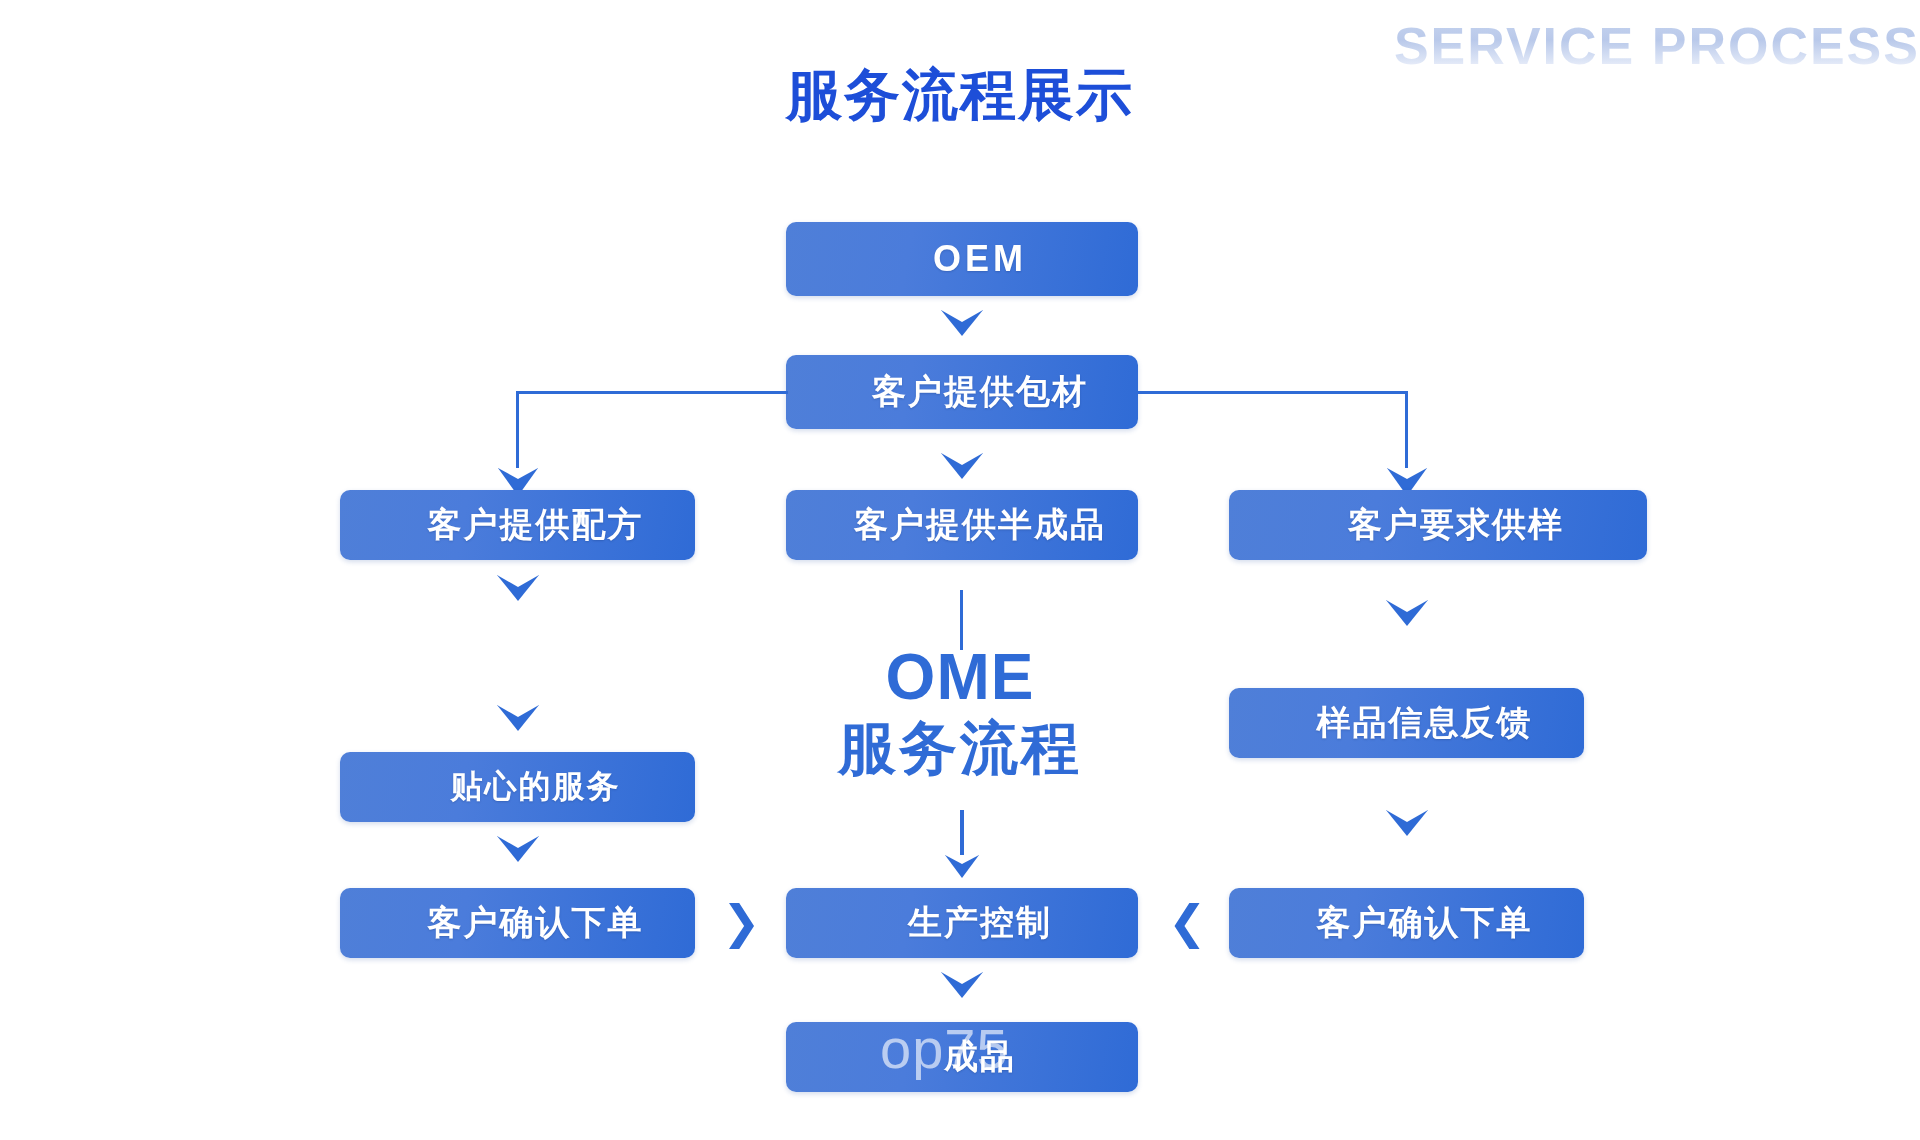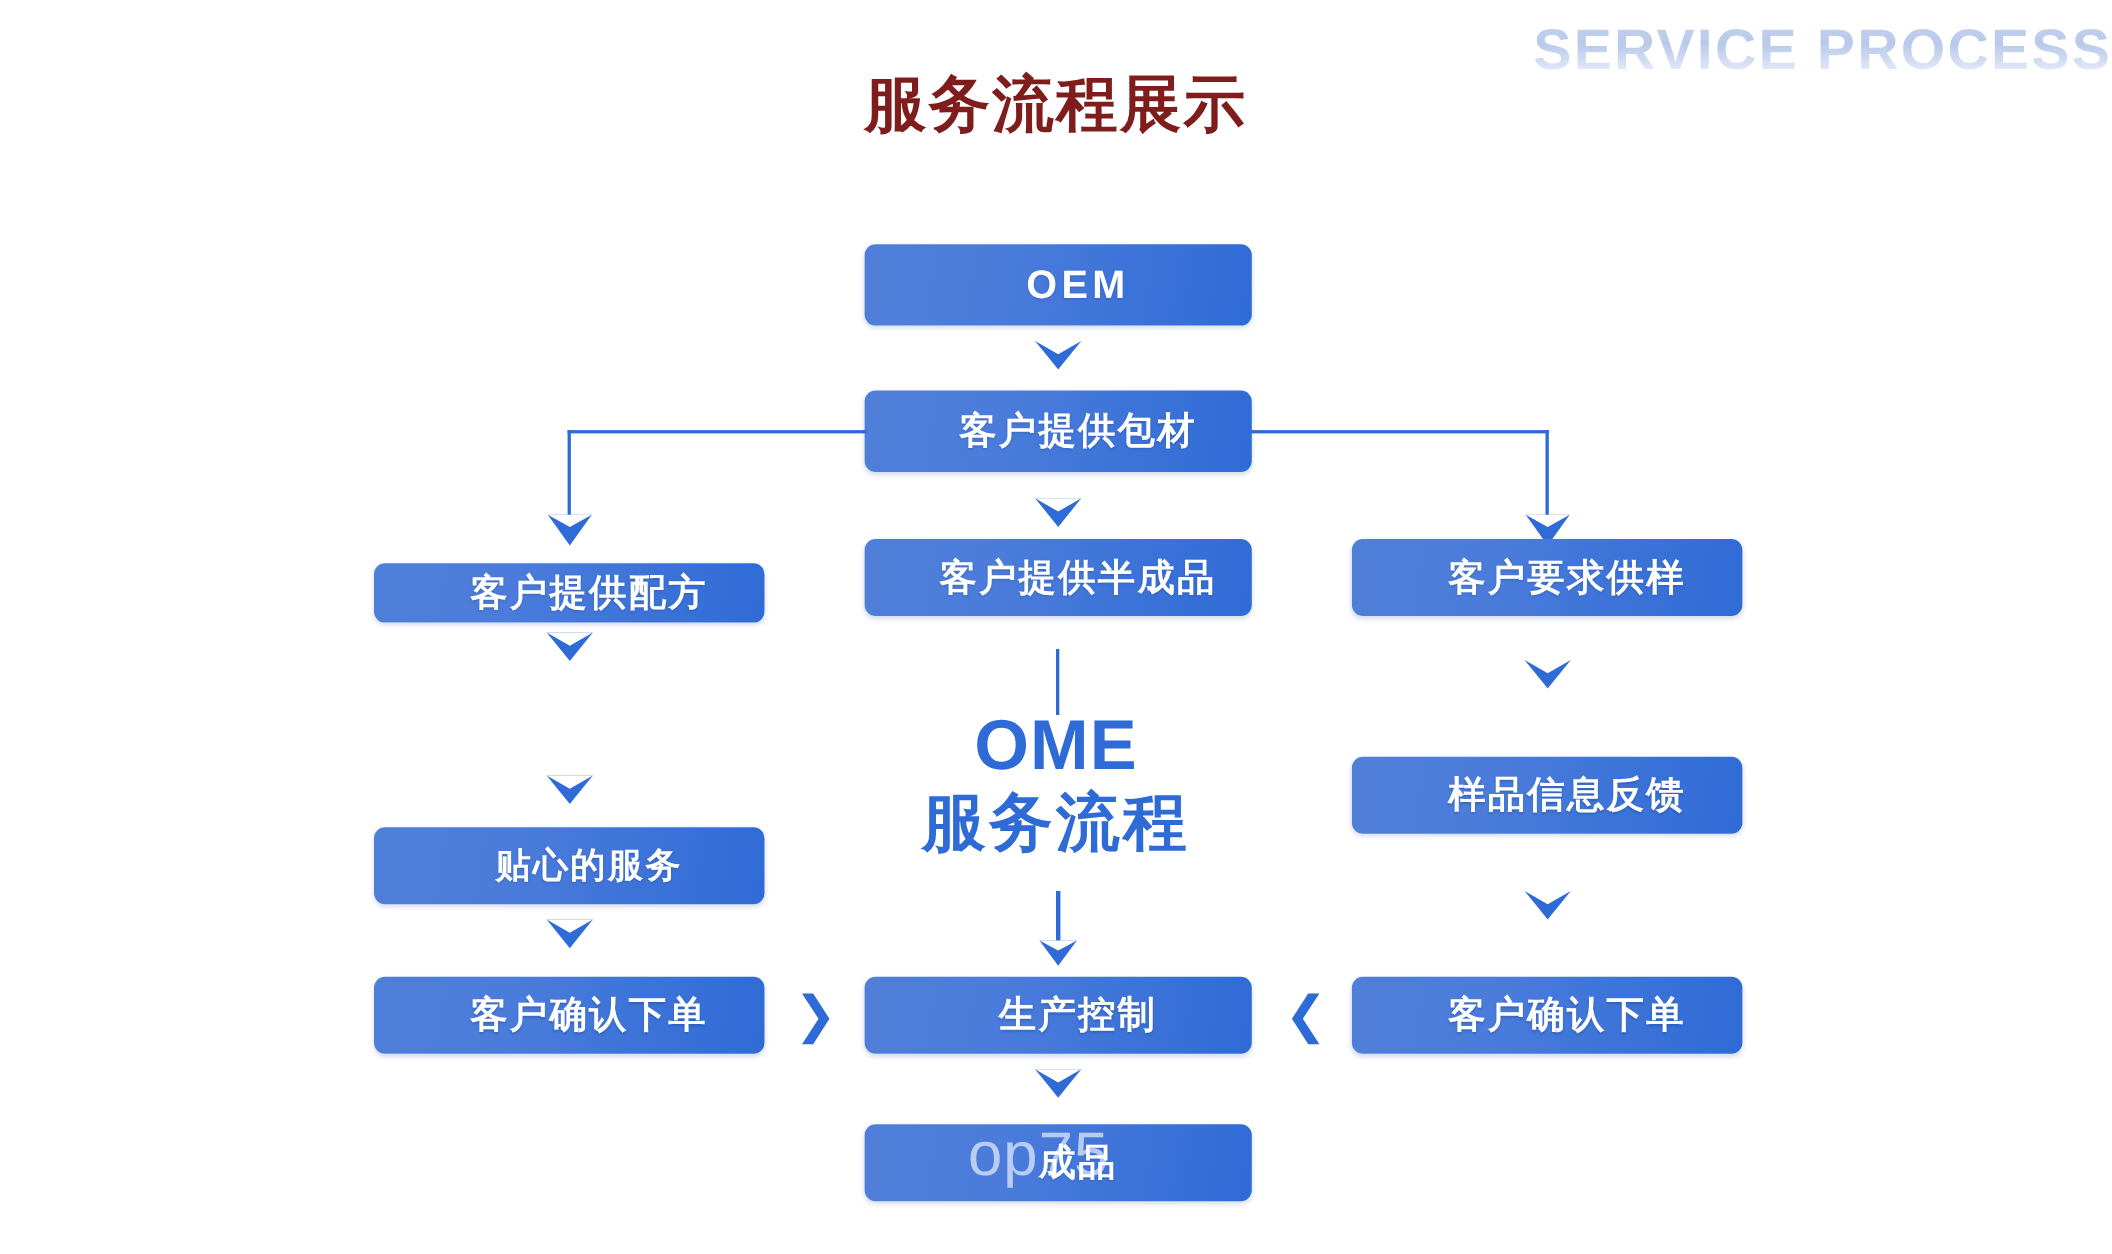--- a/index.html
+++ b/index.html
@@ -48,21 +48,21 @@
     user-select: none;
   }
   .header-cn {
     position: absolute;
     left: 0;
     top: 58px;
     width: 1920px;
     text-align: center;
     font-size: 56px;
     font-weight: bold;
-    color: #7f1d1d;
+    color: #1d4ed8;
     letter-spacing: 2px;
   }
 
   
   .divider {
     position: absolute;
     left: 335px;
     top: 152px;
     width: 1250px;
     height: 34px;
@@ -253,21 +253,21 @@
   <div class="arrow-head-notch" style="left:498px; top:468px;"></div>
 
   <div class="hline" style="left:1136px; top:391px; width:272px; height:3px;"></div>
   <div class="vline" style="left:1405px; top:391px; width:3px; height:86px;"></div>
   <div class="arrow-head" style="left:1387px; top:468px;"></div>
   <div class="arrow-head-notch" style="left:1387px; top:468px;"></div>
 
   <div class="chev-down" style="left:941px; top:453px;"></div>
   <div class="chev-notch" style="left:941px; top:453px;"></div>
 
-  <div class="box lg" style="left:340px; top:512px; width:355px; height:54px;">
+  <div class="box lg" style="left:340px; top:490px; width:355px; height:70px;">
     <span>客户提供配方</span>
   </div>
   <div class="chev-down" style="left:497px; top:575px;"></div>
   <div class="chev-notch" style="left:497px; top:575px;"></div>
 
   <div class="chev-down" style="left:497px; top:705px;"></div>
   <div class="chev-notch" style="left:497px; top:705px;"></div>
 
   <div class="box md" style="left:340px; top:752px; width:355px; height:70px;">
     <span>贴心的服务</span>
@@ -303,21 +303,21 @@
   <div class="chev-down" style="left:941px; top:972px;"></div>
   <div class="chev-notch" style="left:941px; top:972px;"></div>
 
   <div class="box lg" style="left:786px; top:1022px; width:352px; height:70px;">
     <span>成品</span>
   </div>
   <div class="watermark">op75</div>
 
   <div class="chev-left" style="left:1168px; top:899px;">❮</div>
 
-  <div class="box lg" style="left:1229px; top:490px; width:355px; height:70px;">
+  <div class="box lg" style="left:1229px; top:490px; width:418px; height:70px;">
     <span>客户要求供样</span>
   </div>
   <div class="chev-down" style="left:1386px; top:600px;"></div>
   <div class="chev-notch" style="left:1386px; top:600px;"></div>
 
   <div class="box lg" style="left:1229px; top:688px; width:355px; height:70px;">
     <span>样品信息反馈</span>
   </div>
   <div class="chev-down" style="left:1386px; top:810px;"></div>
   <div class="chev-notch" style="left:1386px; top:810px;"></div>

